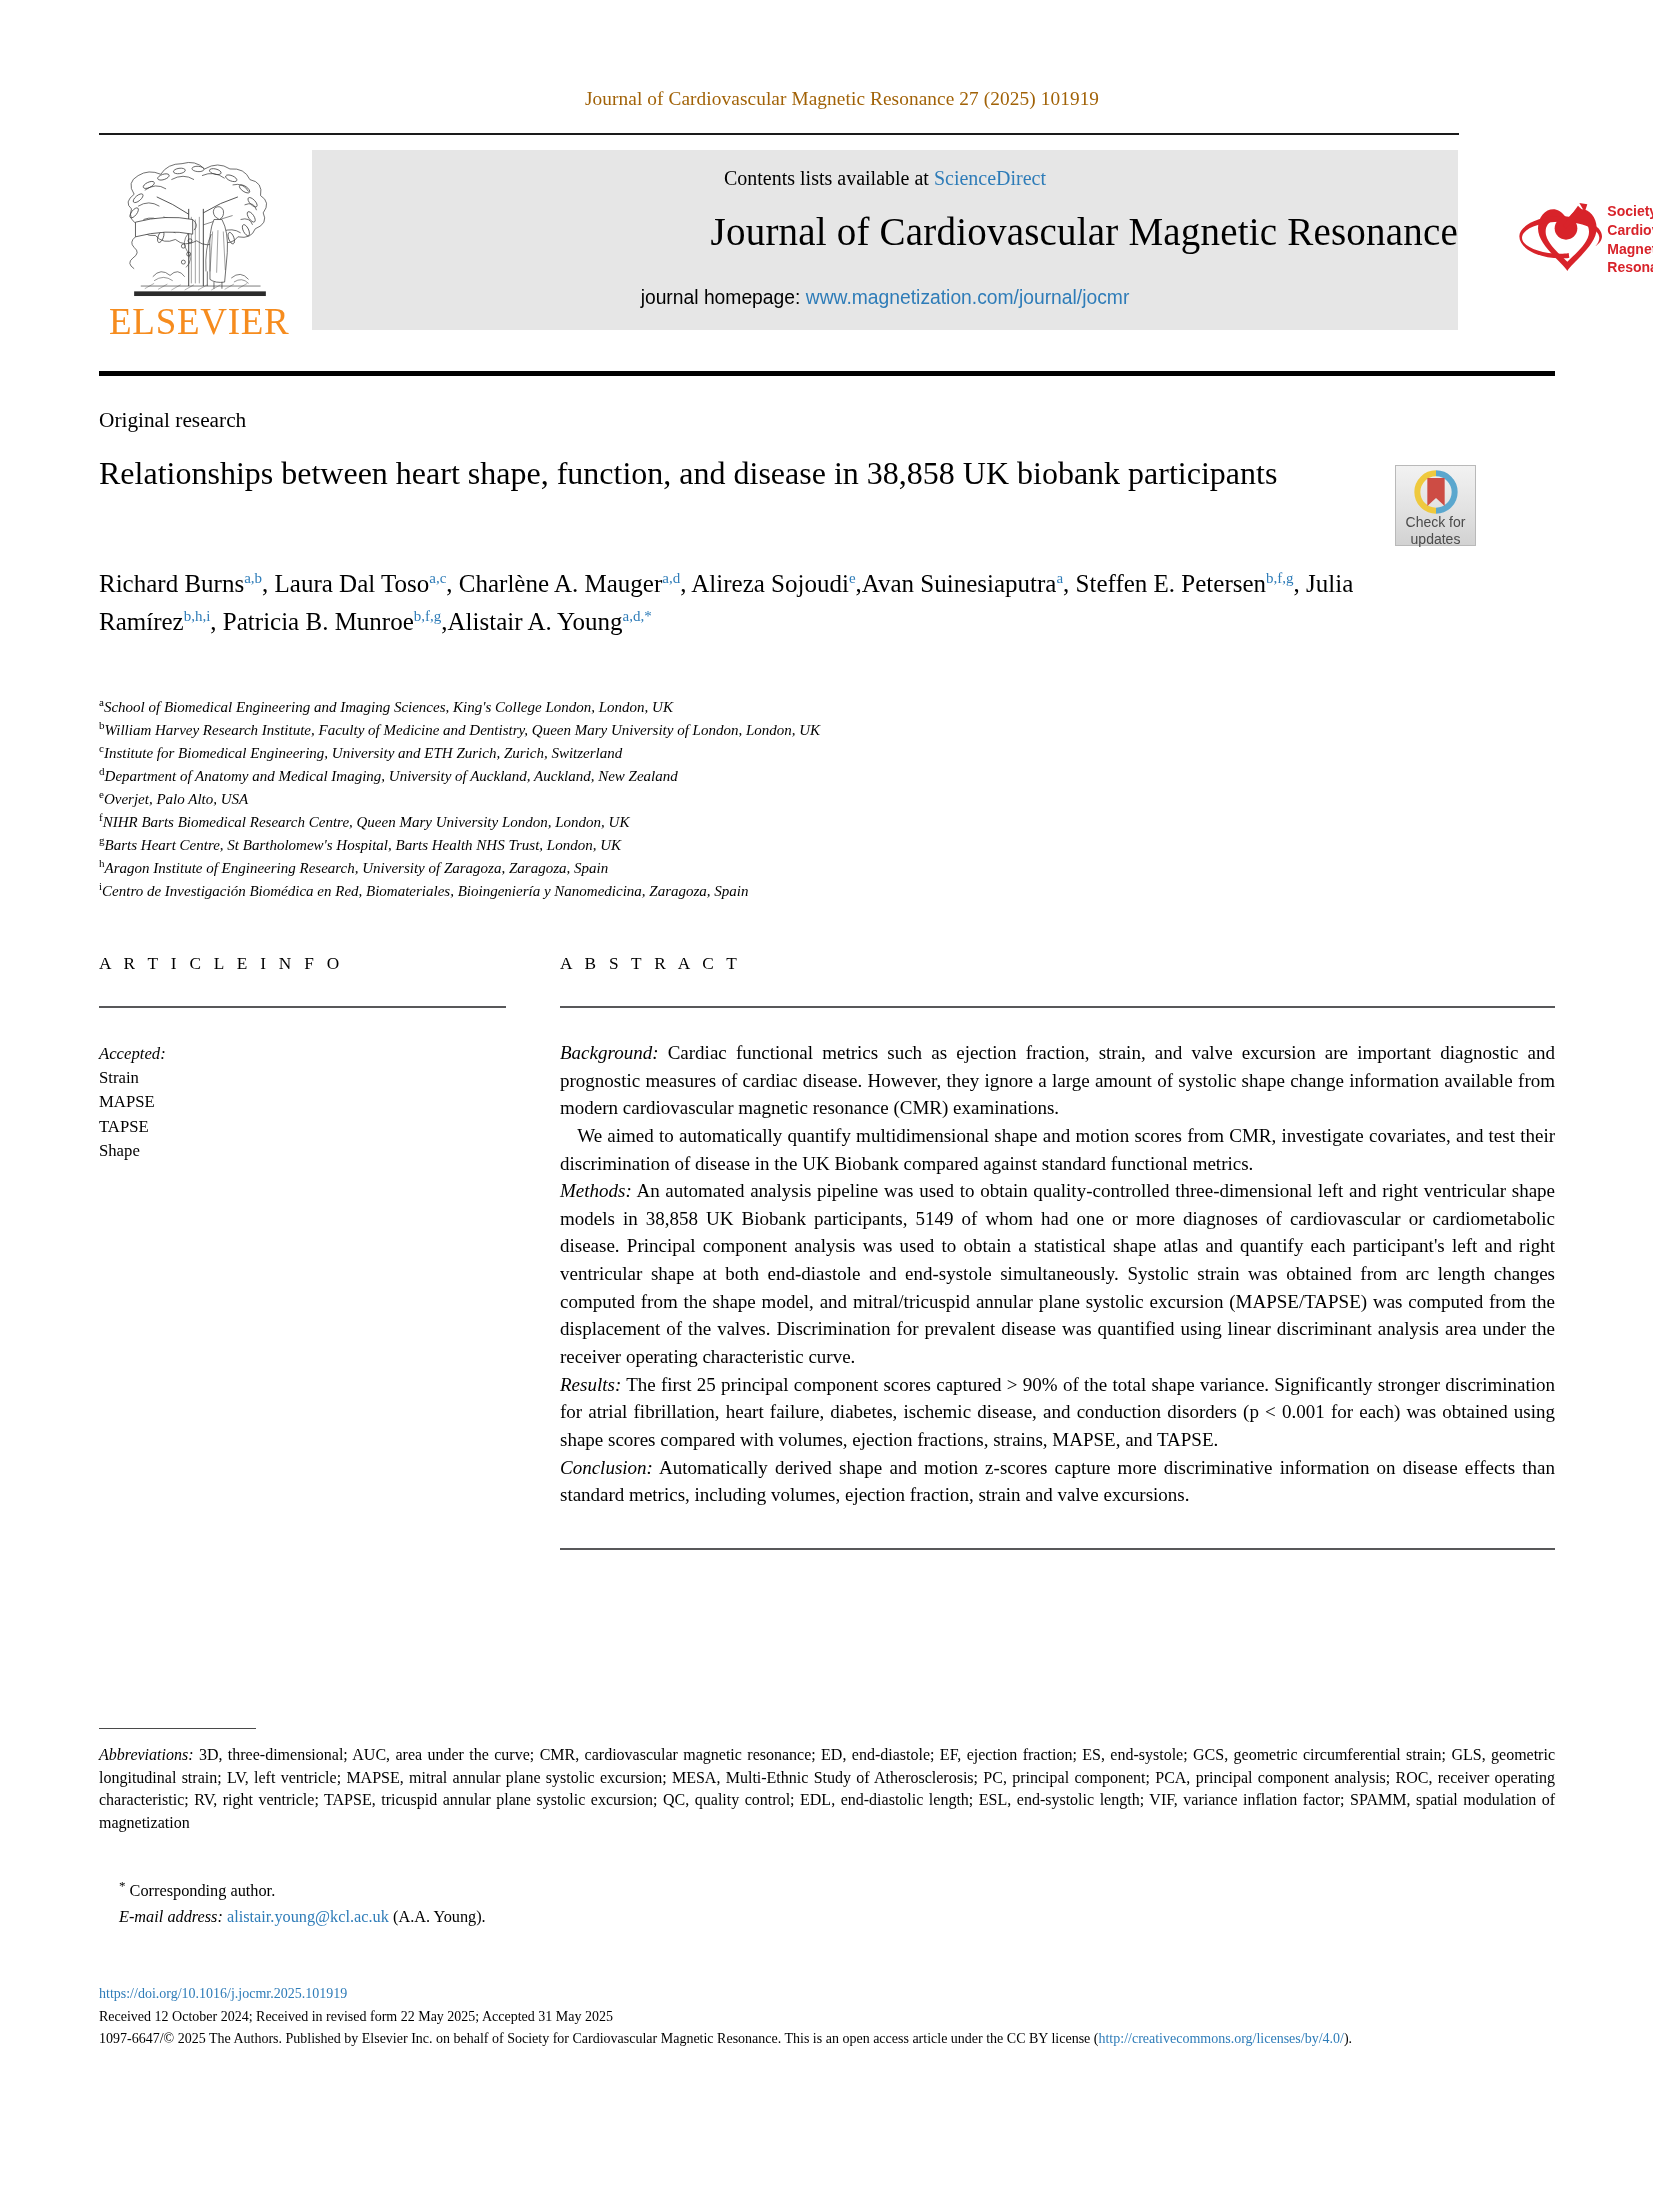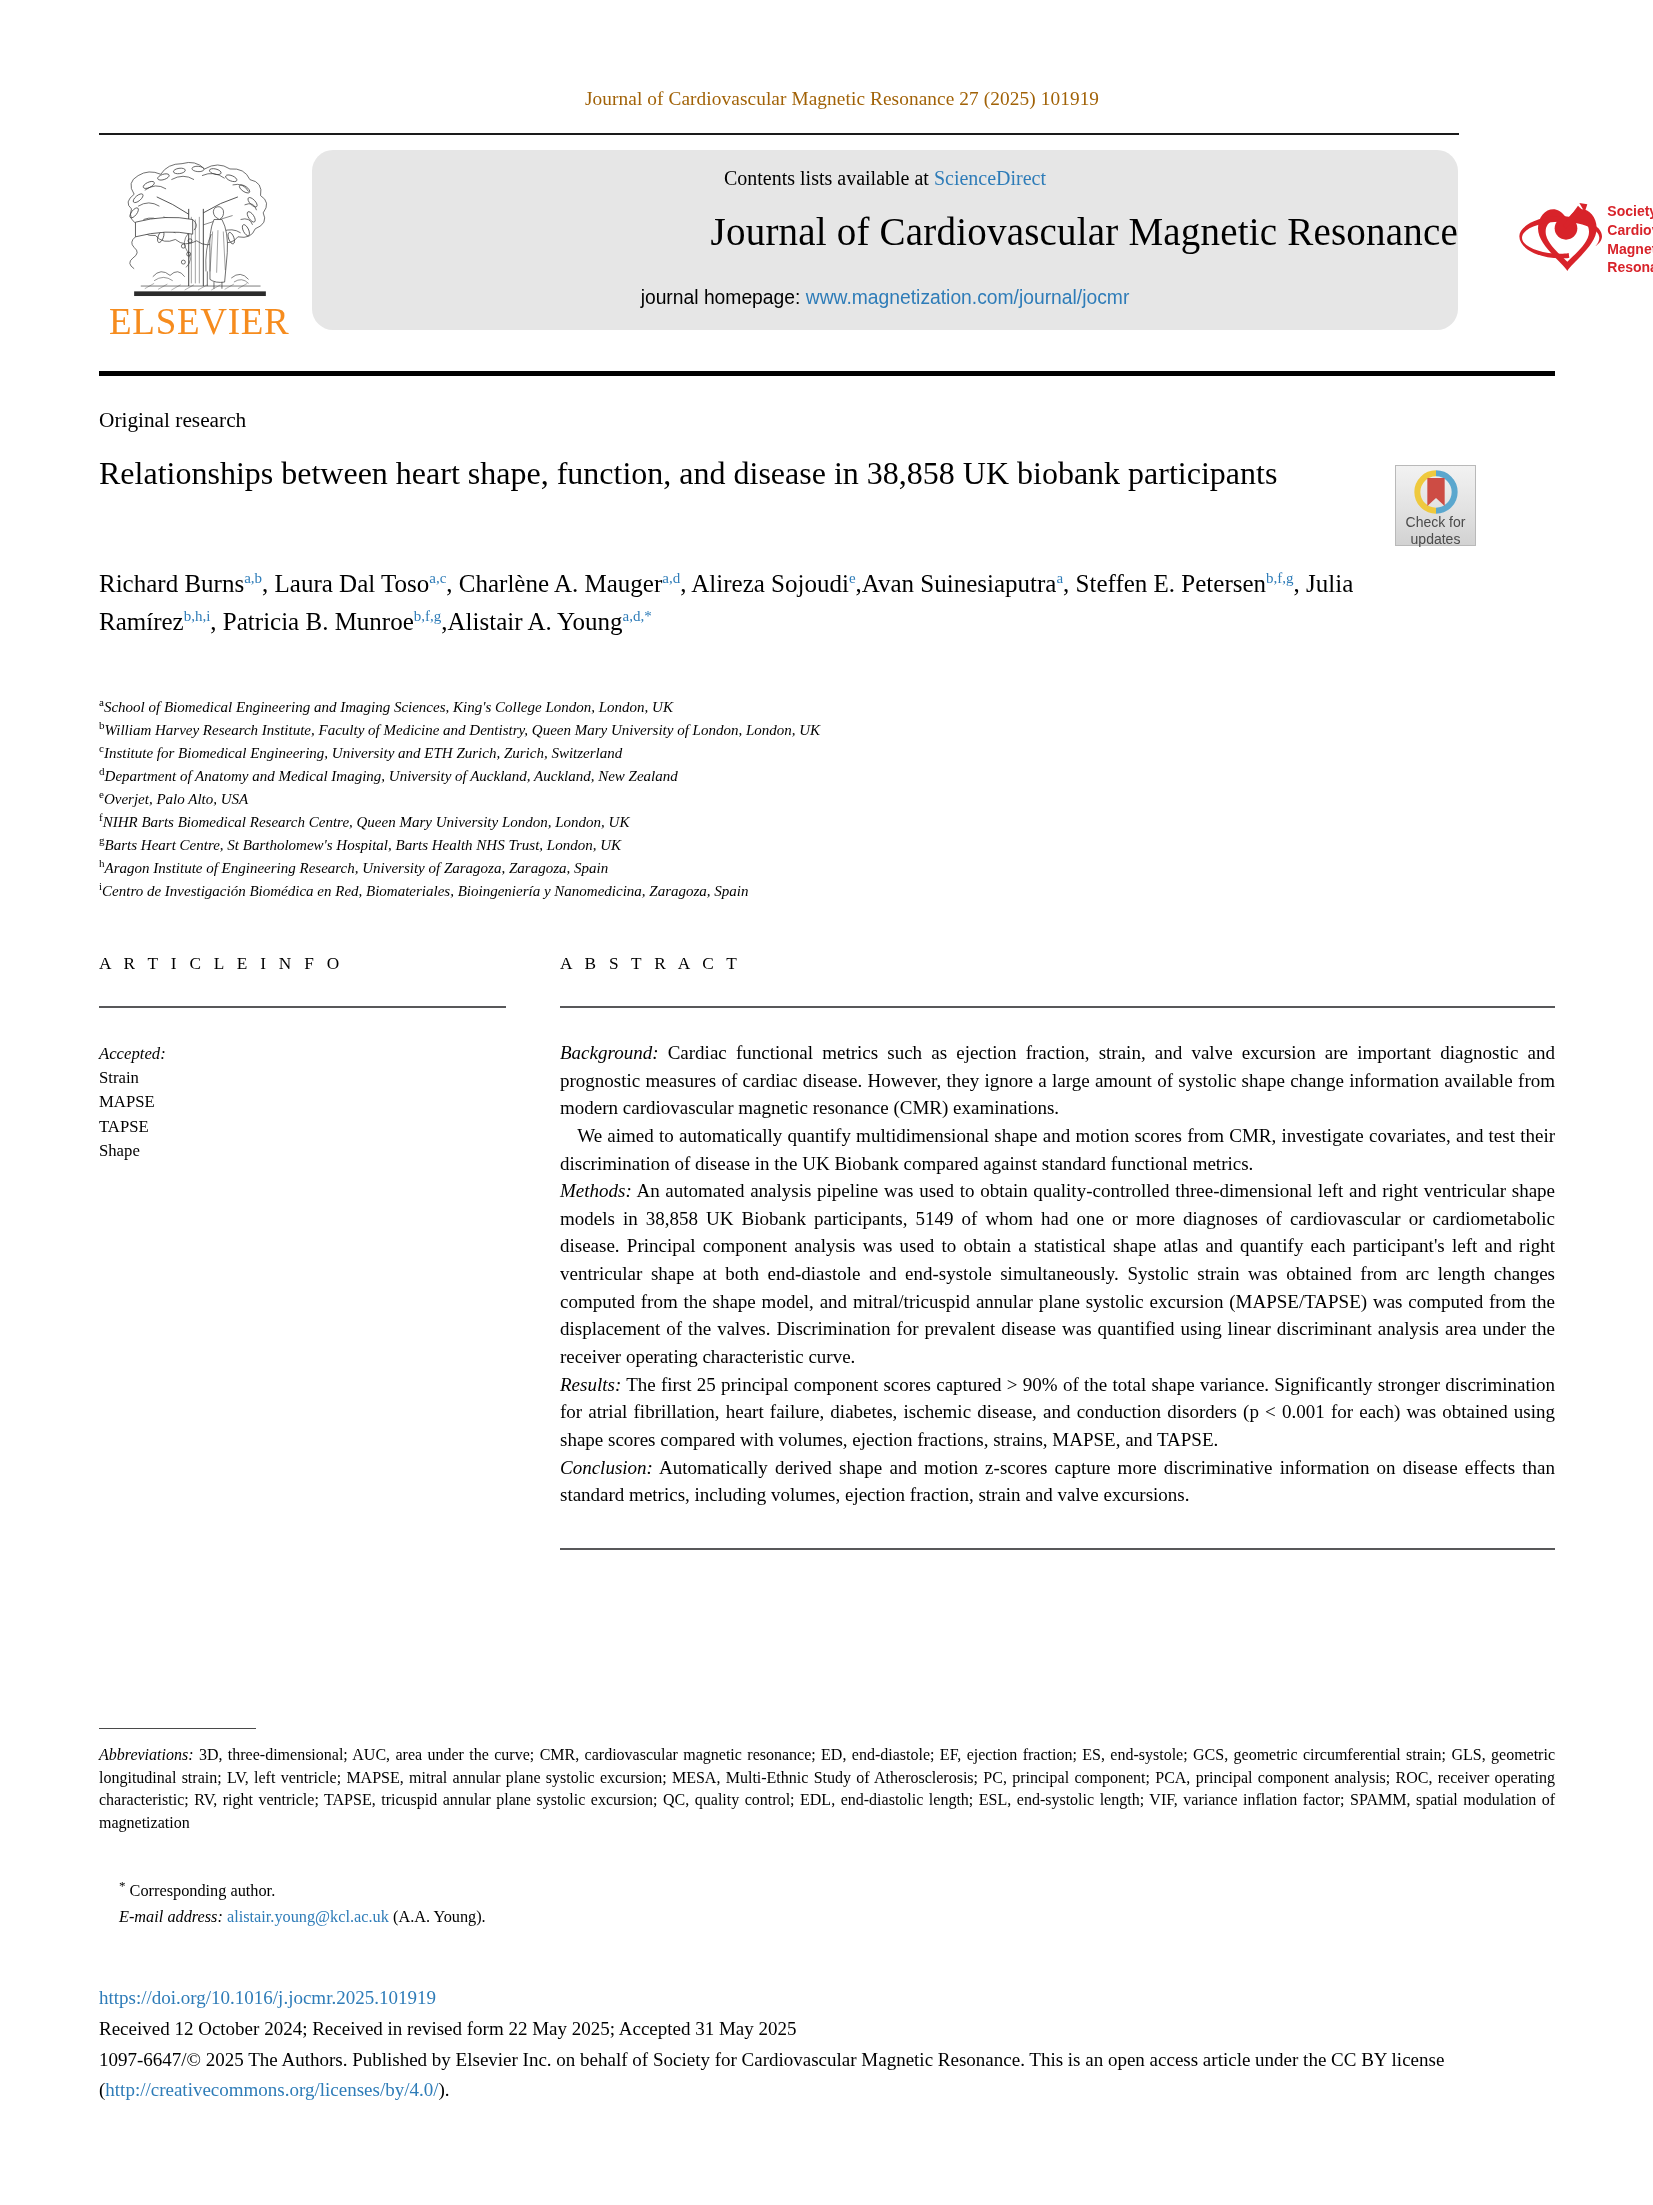--- a/index.html
+++ b/index.html
@@ -33,21 +33,20 @@
   .els-word {
     position:absolute; left:6.7px; top:153px; width:187px;
     text-align:center;
     font-family:"Liberation Serif", serif;
     font-size:37px; color:#F68C1E; letter-spacing:0.7px;
     line-height:1;
   }
   .banner {
     position:absolute; left:213px; top:0px; width:1146px; height:180px;
     background:#e6e6e6;
-    border-radius:21px;
   }
   .banner-contents {
     position:absolute; left:0; top:17.3px; width:100%;
     text-align:center; font-size:20px;
   }
   .banner-contents .sd { color:#2e7cb8; }
   .banner-title {
     position:absolute; left:0; top:59px; width:100%;
     text-align:right; font-size:39px; letter-spacing:0.2px;
   }
@@ -144,21 +143,21 @@
     position:absolute; left:99px; top:1876px; width:1334px;
     font-size:16.3px; line-height:1.60;
   }
   .corr .star { vertical-align:super; font-size:.8em; }
   .corr .ital { font-style:italic; }
   .corr .mail { color:#2e7cb8; }
   .corr-row { padding-left:20px; }
 
   .footer {
     position:absolute; left:99px; top:1983px; width:1456px;
-    font-size:19px; line-height:1.62;
+    font-size:14px; line-height:1.62;
   }
   .footer .doi { color:#2e7cb8; }
   .footer .lic { color:#2e7cb8; }
 </style>
 </head>
 <body>
 
 <div class="page">
 
   <div class="runhead">Journal of Cardiovascular Magnetic Resonance 27 (2025) 101919</div>

